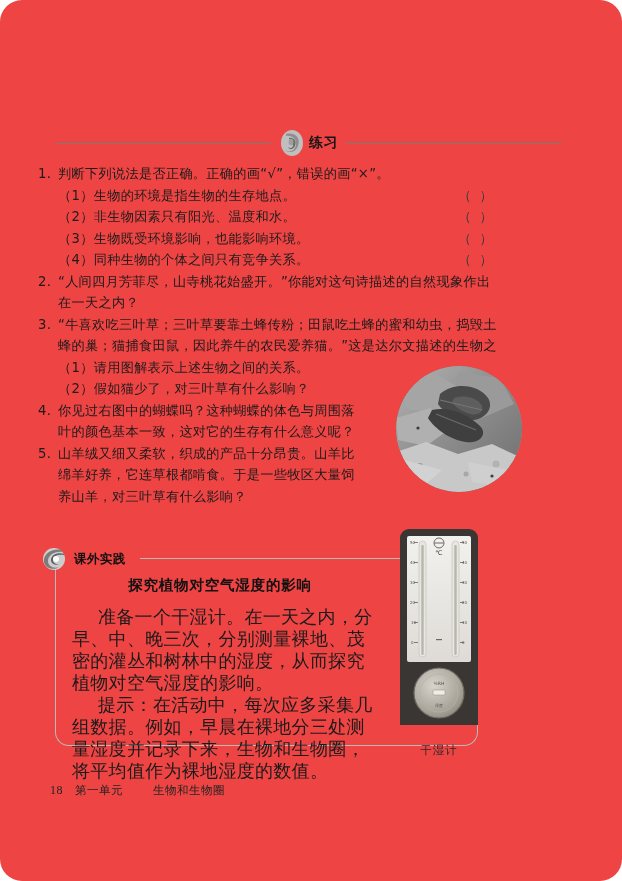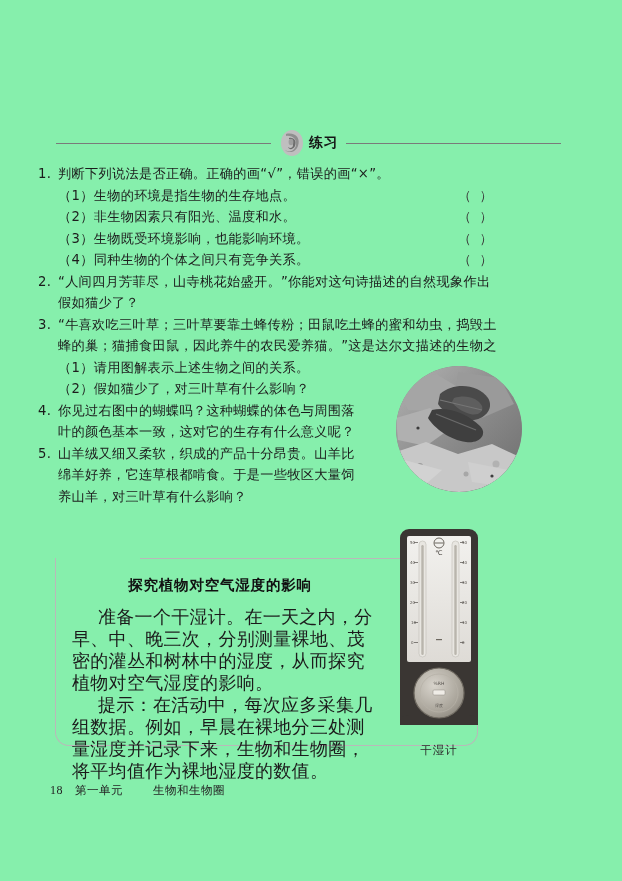--- a/index.html
+++ b/index.html
@@ -12,21 +12,22 @@
     height: 881px;
     position: relative;
     font-family: "DejaVu Sans", "Liberation Sans", sans-serif;
     color: #1d1d1d;
     overflow: hidden;
   }
 
   .page {
     position: absolute;
     inset: 0;
-    background: #86efac;
+    background: #ef4444;
+    border-radius: 22px;
   }
 
   
   .section-header {
     position: absolute;
     left: 56px;
     top: 128px;
     width: 505px;
     height: 30px;
     display: flex;
@@ -275,21 +276,21 @@
     </div>
     <div class="sub-item">
       <span class="sub-text">（4）同种生物的个体之间只有竞争关系。</span>
       <span class="paren">（  ）</span>
     </div>
 
     <div class="ex-item">
       <span class="ex-num">2.</span>
       <span class="ex-body">
         <span class="ex-line">“人间四月芳菲尽，山寺桃花始盛开。”你能对这句诗描述的自然现象作出</span>
-        <span class="ex-line">假如猫少了？</span>
+        <span class="ex-line">在一天之内？</span>
       </span>
     </div>
 
     <div class="ex-item">
       <span class="ex-num">3.</span>
       <span class="ex-body">
         <span class="ex-line">“牛喜欢吃三叶草；三叶草要靠土蜂传粉；田鼠吃土蜂的蜜和幼虫，捣毁土</span>
         <span class="ex-line">蜂的巢；猫捕食田鼠，因此养牛的农民爱养猫。”这是达尔文描述的生物之</span>
       </span>
     </div>
@@ -350,20 +351,31 @@
         <circle cx="70" cy="108" r="2.5" fill="#a7a7a7"></circle>
         <circle cx="100" cy="98" r="3.5" fill="#b2b2b2"></circle>
         <path d="M8 94 L46 104 L30 118 L4 112 Z" fill="#d2d2d2"></path>
         <path d="M72 96 L112 104 L104 120 L76 116 Z" fill="#cfcfcf"></path>
         <circle cx="22" cy="62" r="1.6" fill="#3a3a3a"></circle>
         <circle cx="96" cy="110" r="1.6" fill="#3d3d3d"></circle>
       </g>
     </svg>
   </div>
 
+  <div class="practice-header">
+    <span>
+      <svg class="leaf-icon" viewBox="0 0 28 26">
+        <circle cx="14" cy="13" r="11" fill="#cccccc"></circle>
+        <path d="M22 4 C12 2, 3 8, 4 16 C5 22, 13 25, 19 21 C13 23, 8 20, 8 15 C8 9, 15 5, 22 6 Z" fill="#7c7c7c"></path>
+        <path d="M24 8 C18 6, 11 9, 11 14 C11 18, 16 20, 20 18 C16 19, 13 17, 13 14 C13 10, 18 8, 24 9 Z" fill="#5f5f5f"></path>
+        <circle cx="16" cy="13" r="3" fill="#ffffff"></circle>
+      </svg>
+    </span>
+    <span class="practice-label">课外实践</span>
+  </div>
   <div class="practice-header-rule"></div>
 
   <div class="practice-box">
     <span class="practice-box-top-right"></span>
   </div>
 
   <div class="practice-title">探究植物对空气湿度的影响</div>
 
   <div class="practice-text">
     <p>准备一个干湿计。在一天之内，分早、中、晚三次，分别测量裸地、茂密的灌丛和树林中的湿度，从而探究植物对空气湿度的影响。</p>

